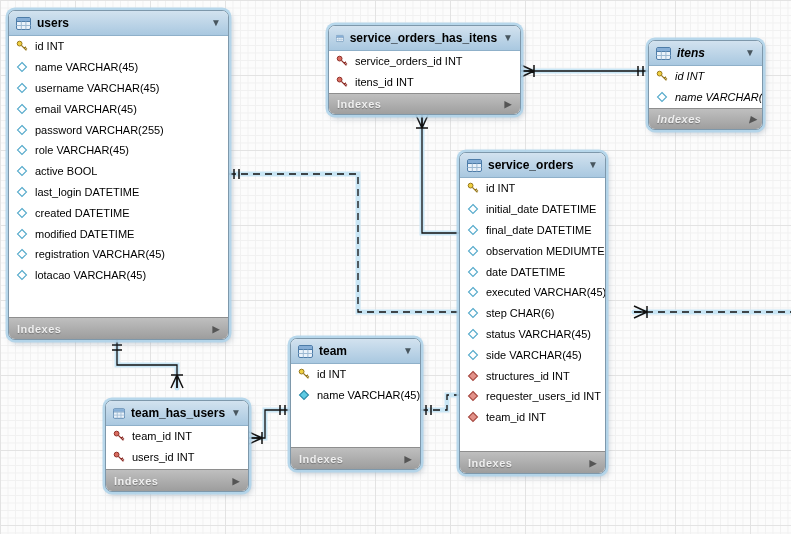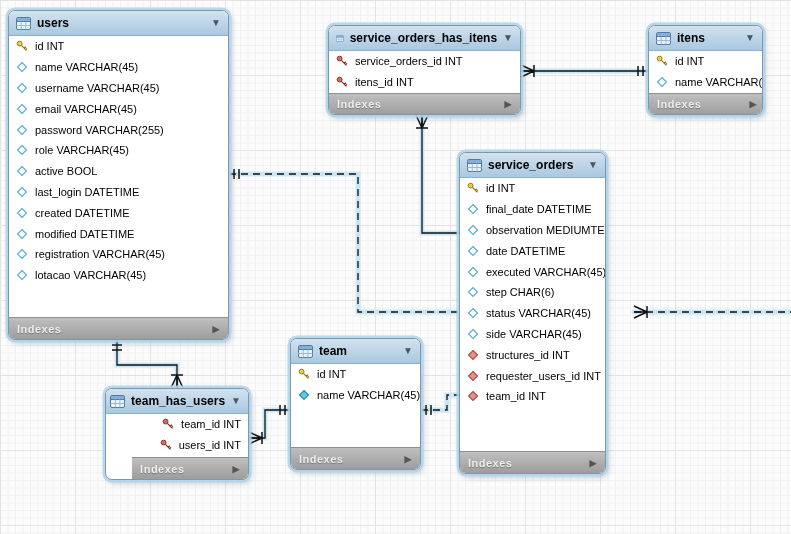--- a/index.html
+++ b/index.html
@@ -225,21 +225,21 @@
              <path d="M5.4 5.4 L10.4 10.4 M8.4 8.4 L10 6.8 M9.6 9.6 L11 8.4" stroke="#8e2f28" stroke-width="1.3" fill="none"></path>
             </svg>
           </span>
           <span>itens_id INT</span>
         </div>
         <div class="db-table-footer">
           <span>Indexes</span>
           <span class="footer-arrow">▶</span>
         </div>
       </div>
-      <div class="db-table" style="left: 648px; top: 25px; width: 113px; height: 88px;">
+      <div class="db-table" style="left: 648px; top: 40px; width: 113px; height: 88px; font-style: italic;">
         <div class="db-table-header">
           <svg width="15" height="13" viewBox="0 0 15 13">
             <rect x="0.5" y="0.5" width="14" height="12" rx="1.5" fill="#eaf2fa" stroke="#4d7ca8"></rect>
     <path d="M0.5 4.5 h14" stroke="#4d7ca8"></path>
     <rect x="1" y="1" width="13" height="3" fill="#86aed6"></rect>
     <path d="M5.3 4.5 V12.5 M9.9 4.5 V12.5 M0.5 8.5 h14" stroke="#9db9d2" stroke-width="1"></path>
           </svg>
           <span class="db-table-title">itens</span>
           <span class="collapse-tri">▼</span>
         </div>
@@ -284,20 +284,28 @@
             </svg>
           </span>
           <span>id INT</span>
         </div>
         <div class="db-col-row">
           <span class="cicon">
             <svg width="12" height="12" viewBox="0 0 12 12">
               <polygon points="6,1.5 10.5,6 6,10.5 1.5,6" fill="#ffffff" stroke="#55aacb" stroke-width="1.1"></polygon>
             </svg>
           </span>
+          <span>initial_date DATETIME</span>
+        </div>
+        <div class="db-col-row">
+          <span class="cicon">
+            <svg width="12" height="12" viewBox="0 0 12 12">
+              <polygon points="6,1.5 10.5,6 6,10.5 1.5,6" fill="#ffffff" stroke="#55aacb" stroke-width="1.1"></polygon>
+            </svg>
+          </span>
           <span>final_date DATETIME</span>
         </div>
         <div class="db-col-row">
           <span class="cicon">
             <svg width="12" height="12" viewBox="0 0 12 12">
               <polygon points="6,1.5 10.5,6 6,10.5 1.5,6" fill="#ffffff" stroke="#55aacb" stroke-width="1.1"></polygon>
             </svg>
           </span>
           <span>observation MEDIUMTEXT</span>
         </div>
@@ -396,21 +404,21 @@
               <polygon points="6,1.5 10.5,6 6,10.5 1.5,6" fill="#5ecbe4" stroke="#2a8aa8" stroke-width="1.1"></polygon>
             </svg>
           </span>
           <span>name VARCHAR(45)</span>
         </div>
         <div class="db-table-footer">
           <span>Indexes</span>
           <span class="footer-arrow">▶</span>
         </div>
       </div>
-      <div class="db-table" style="left: 105px; top: 388px; width: 142px; height: 90px; align-items: flex-end;">
+      <div class="db-table" style="left: 105px; top: 400px; width: 142px; height: 90px;">
         <div class="db-table-header">
           <svg width="15" height="13" viewBox="0 0 15 13">
             <rect x="0.5" y="0.5" width="14" height="12" rx="1.5" fill="#eaf2fa" stroke="#4d7ca8"></rect>
     <path d="M0.5 4.5 h14" stroke="#4d7ca8"></path>
     <rect x="1" y="1" width="13" height="3" fill="#86aed6"></rect>
     <path d="M5.3 4.5 V12.5 M9.9 4.5 V12.5 M0.5 8.5 h14" stroke="#9db9d2" stroke-width="1"></path>
           </svg>
           <span class="db-table-title">team_has_users</span>
           <span class="collapse-tri">▼</span>
         </div>

